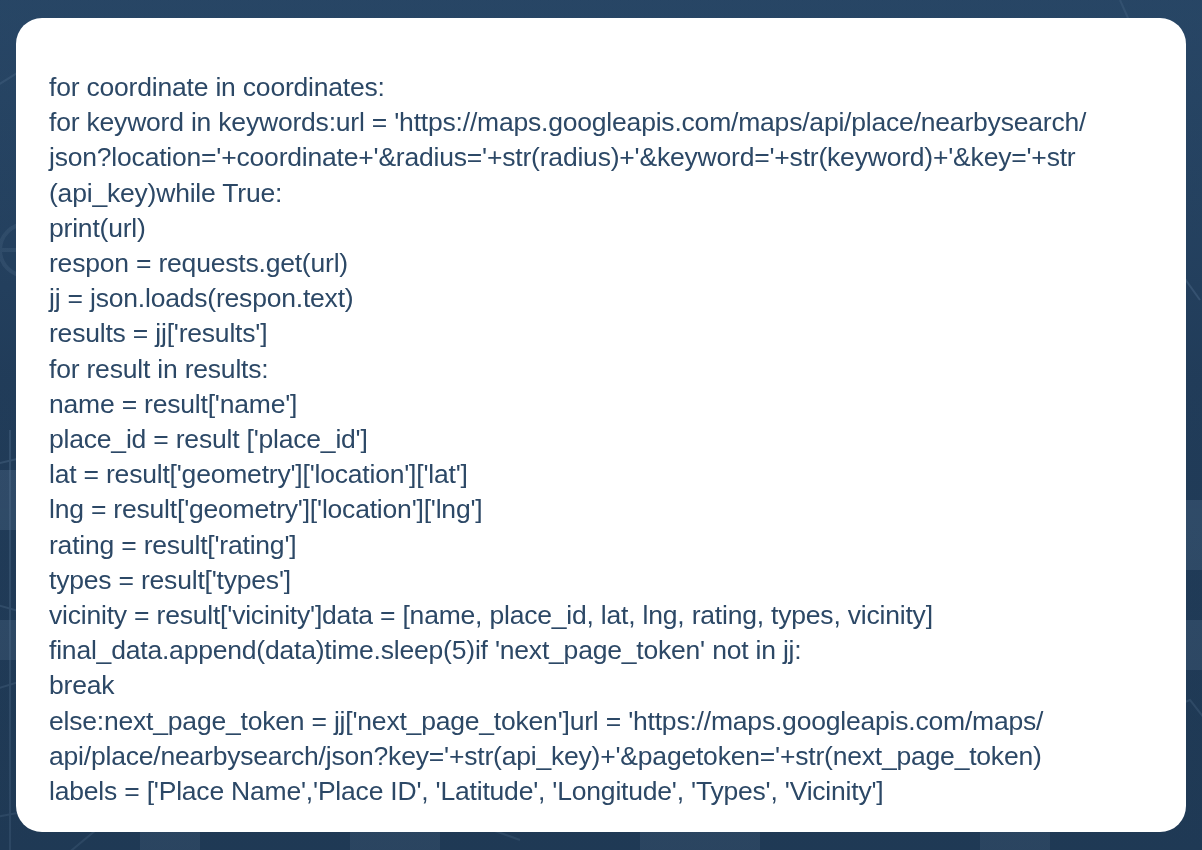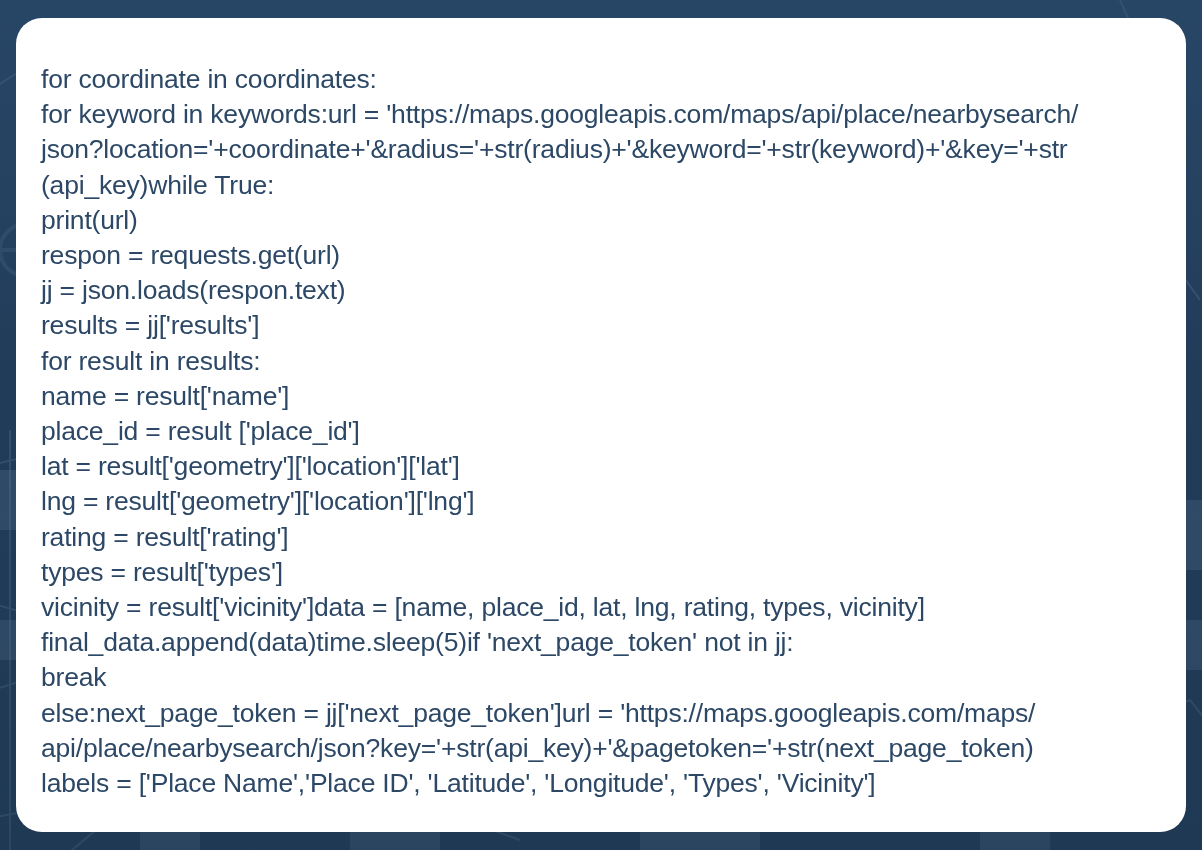--- a/index.html
+++ b/index.html
@@ -44,21 +44,21 @@
     width: 1170px;
     height: 814px;
     background: #ffffff;
     border-radius: 26px;
     box-sizing: border-box;
     padding: 40px 26px 20px 21px;
     overflow: hidden;
   }
 
   #code-block {
-    margin: 4px;
+    margin: 12px;
     color: #2c4866;
     font-family: "Liberation Sans", sans-serif;
     font-size: 26.5px;
     line-height: 35.2px;
     letter-spacing: -0.2px;
     white-space: pre;
     font-weight: 400;
   }
   .code-line {
     display: block;

